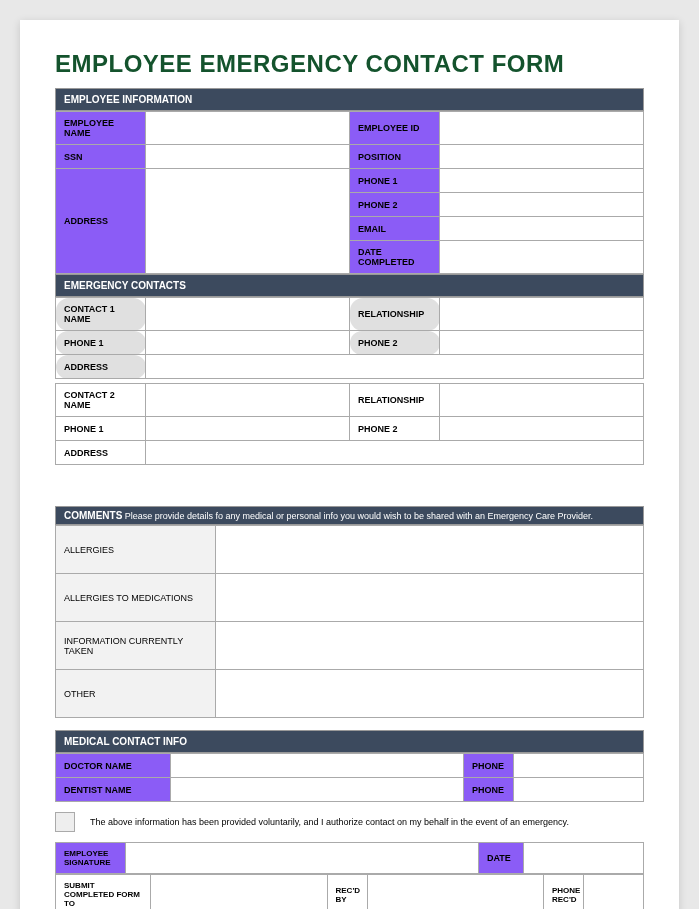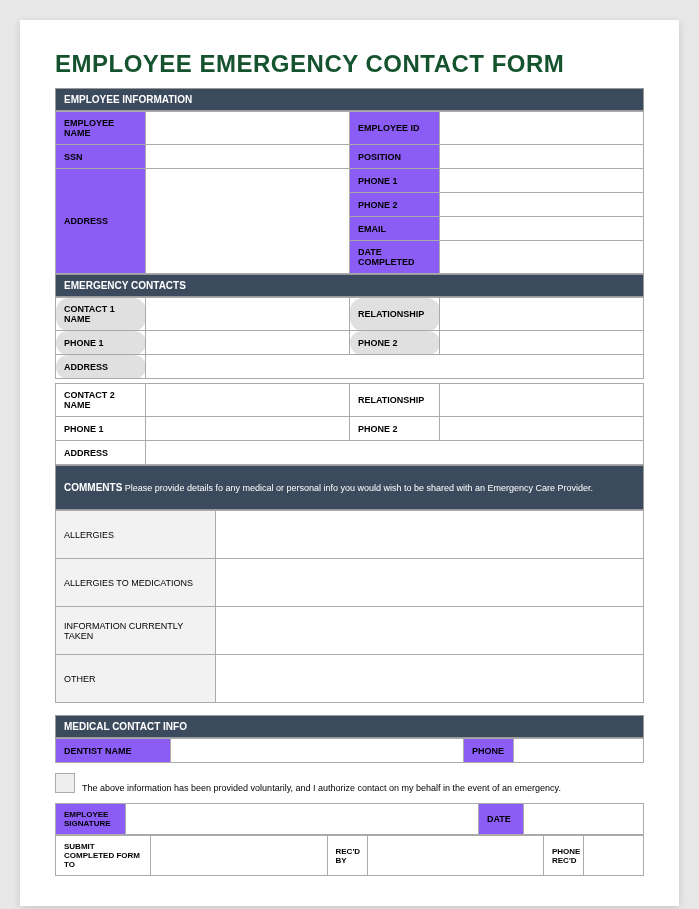--- a/index.html
+++ b/index.html
@@ -51,36 +51,37 @@
     background: #fff;
   }
   .gray-cell {
     background: #e0e0e0;
     border-radius: 13px;
   }
   .comments-header {
     background: #3c4a5e;
     color: #fff;
     font-size: 9px;
-    padding: 16px 8px;
+    padding: 3px 8px;
     border: 1px solid #999;
+    margin-top: 41px;
   }
   .comments-header b { font-weight: bold; font-size: 10px; }
   .comment-row td { height: 48px; }
   .comment-label {
     background: #f2f2f2;
     font-size: 9px;
     font-weight: normal;
     width: 160px;
   }
   .spacer { height: 12px; }
   .auth-row {
     display: flex;
-    align-items: flex-end;
-    gap: 7px;
+    align-items: center;
+    gap: 15px;
     margin: 10px 0;
   }
   .checkbox {
     width: 20px;
     height: 20px;
     border: 1px solid #aaa;
     background: #eee;
   }
   .auth-text {
     font-size: 9px;
@@ -217,20 +218,26 @@
 
   <div class="section-header">MEDICAL CONTACT INFO</div>
   <table>
     <colgroup>
       <col style="width:115px">
         <col>
         <col style="width:50px">
         <col style="width:130px">
     </colgroup>
     <tbody>
+        <tr>
+      <td class="label">DOCTOR NAME</td>
+      <td class="input-cell"></td>
+      <td class="label">PHONE</td>
+      <td class="input-cell"></td>
+    </tr>
     <tr>
       <td class="label">DENTIST NAME</td>
       <td class="input-cell"></td>
       <td class="label">PHONE</td>
       <td class="input-cell"></td>
     </tr>
   </tbody>
     </table>
 
   <div class="auth-row">

